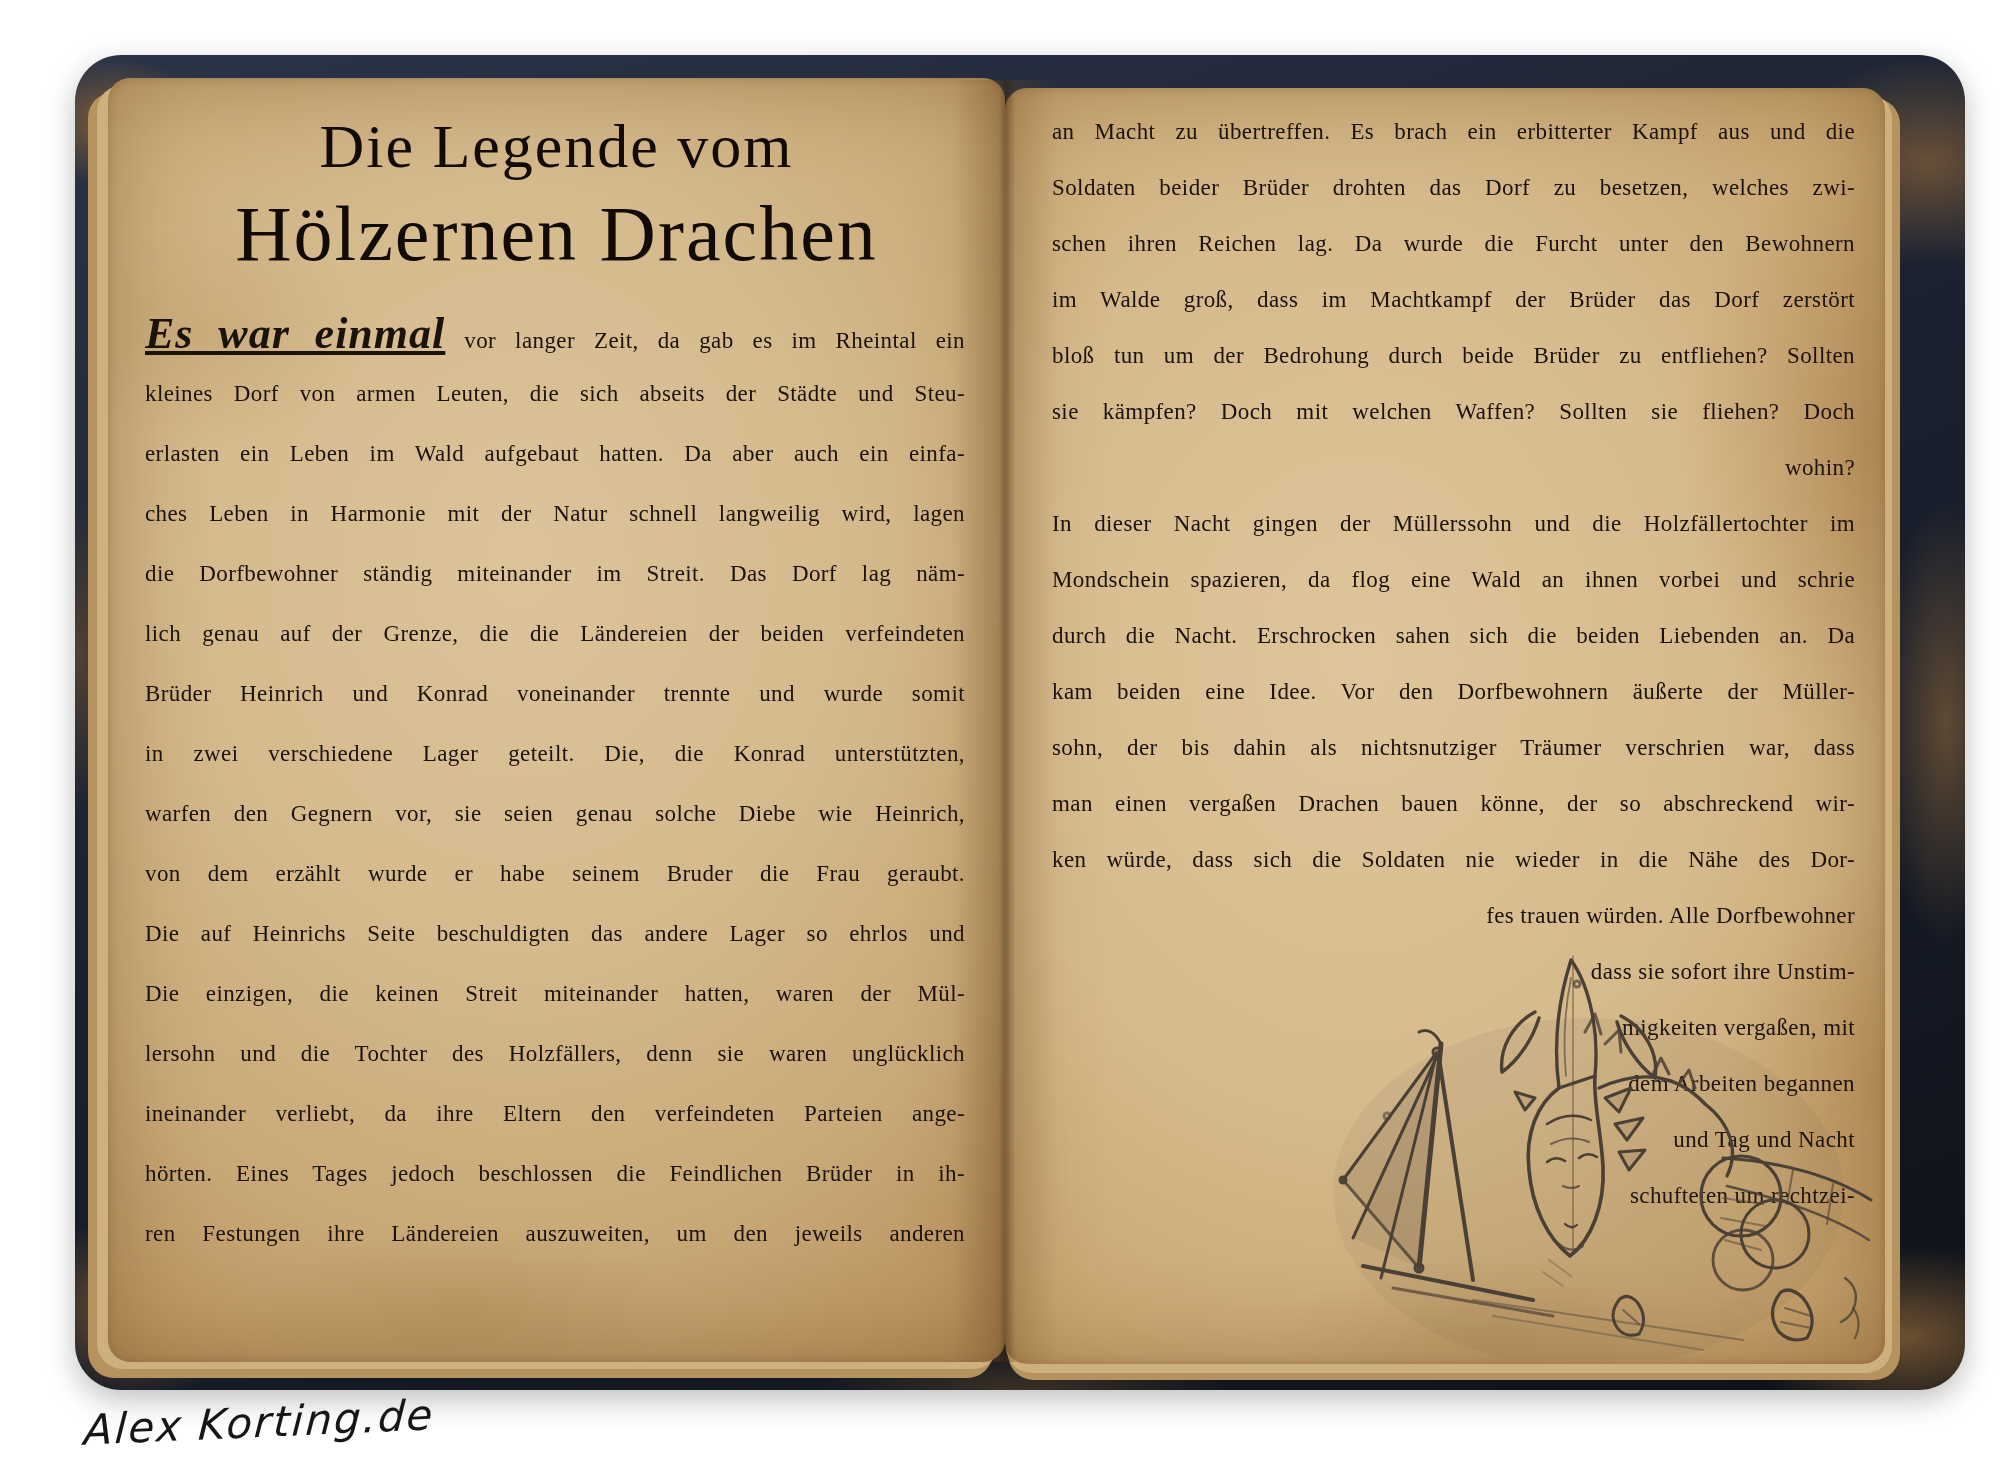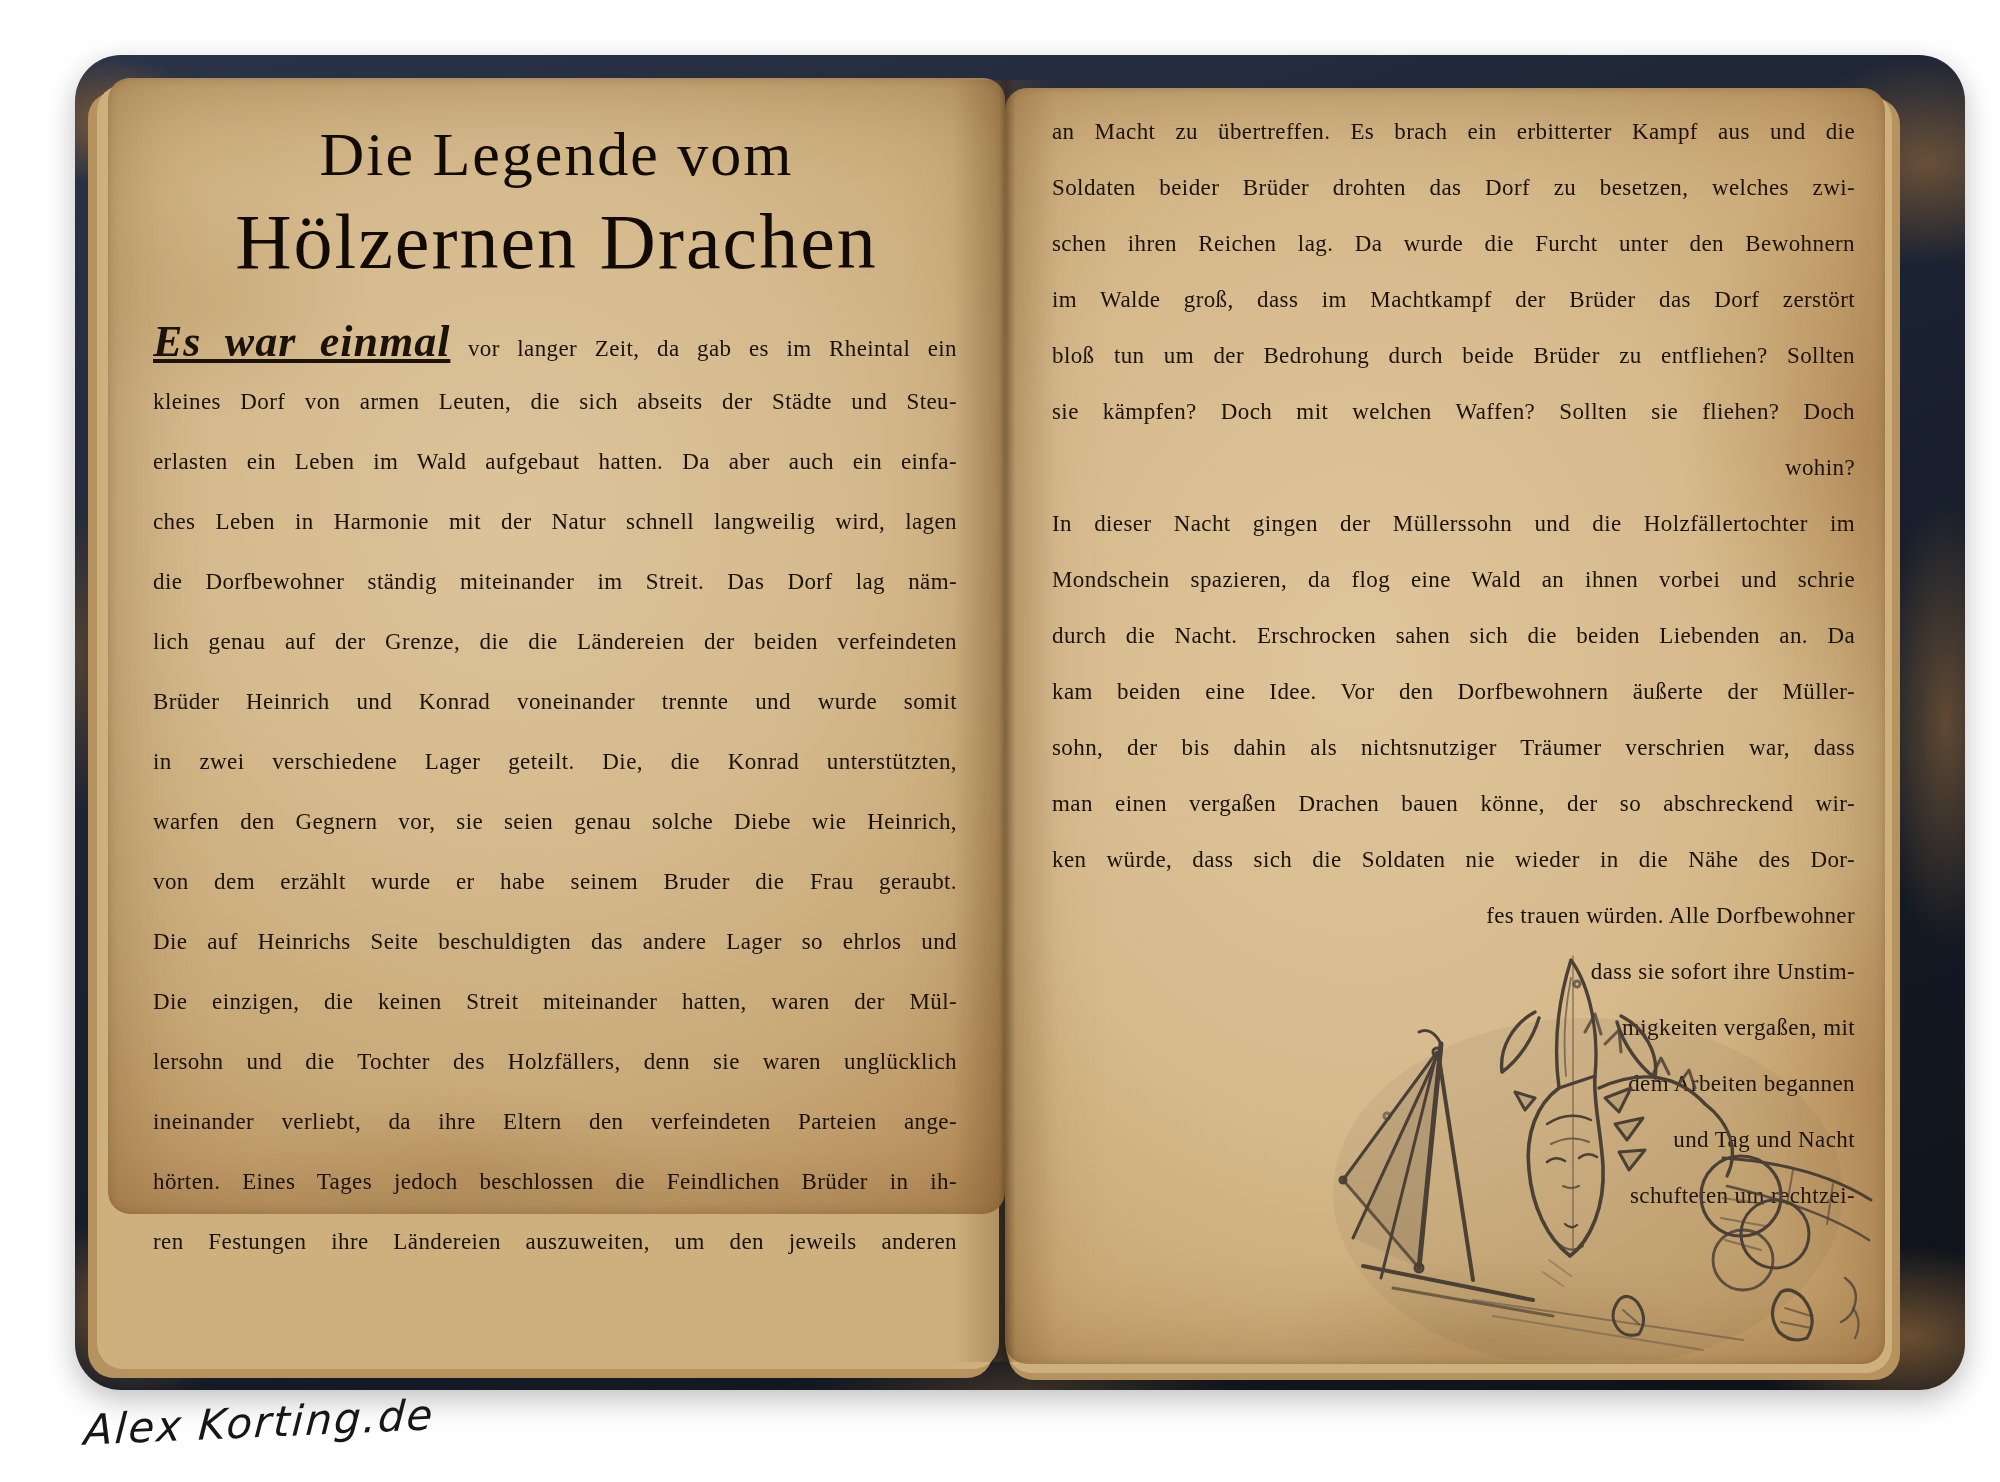--- a/index.html
+++ b/index.html
@@ -22,22 +22,22 @@
 
   
   .stack{position:absolute;border-radius:26px;}
   .stack.l2{left:88px; top:92px; width:905px;height:1286px;background:#b6925f;}
   .stack.l1{left:97px; top:85px; width:902px;height:1284px;background:#cdb07e;}
   .stack.r2{left:1008px;top:98px; width:892px;height:1282px;background:#b6925f;}
   .stack.r1{left:1006px;top:93px; width:886px;height:1280px;background:#cdb07e;}
 
   
   .page{position:absolute;border-radius:22px;color:#1b120a;}
-  .page-left{left:108px;top:78px;width:897px;height:1136px;
-    padding:8px;box-sizing:border-box;
+  .page-left{left:108px;top:78px;width:897px;height:1284px;
+    padding:0;box-sizing:border-box;
     background:
       radial-gradient(220px 160px at 12% 20%, rgba(160,118,62,.18), transparent 70%),
       radial-gradient(300px 120px at 40% 96%, rgba(150,108,55,.22), transparent 70%),
       radial-gradient(90% 75% at 46% 38%, #dcc39a 0%, #d5ba8d 40%, #c8a877 72%, #b78f5c 97%);
     box-shadow:inset 0 0 90px rgba(120,82,38,.45), inset 0 0 10px rgba(100,70,30,.35);}
   .page-right{left:1005px;top:88px;width:880px;height:1276px;
     box-sizing:border-box;
     background:
       radial-gradient(260px 420px at 98% 28%, rgba(152,100,44,.35), transparent 72%),
       radial-gradient(220px 300px at 100% 78%, rgba(152,100,44,.28), transparent 72%),

